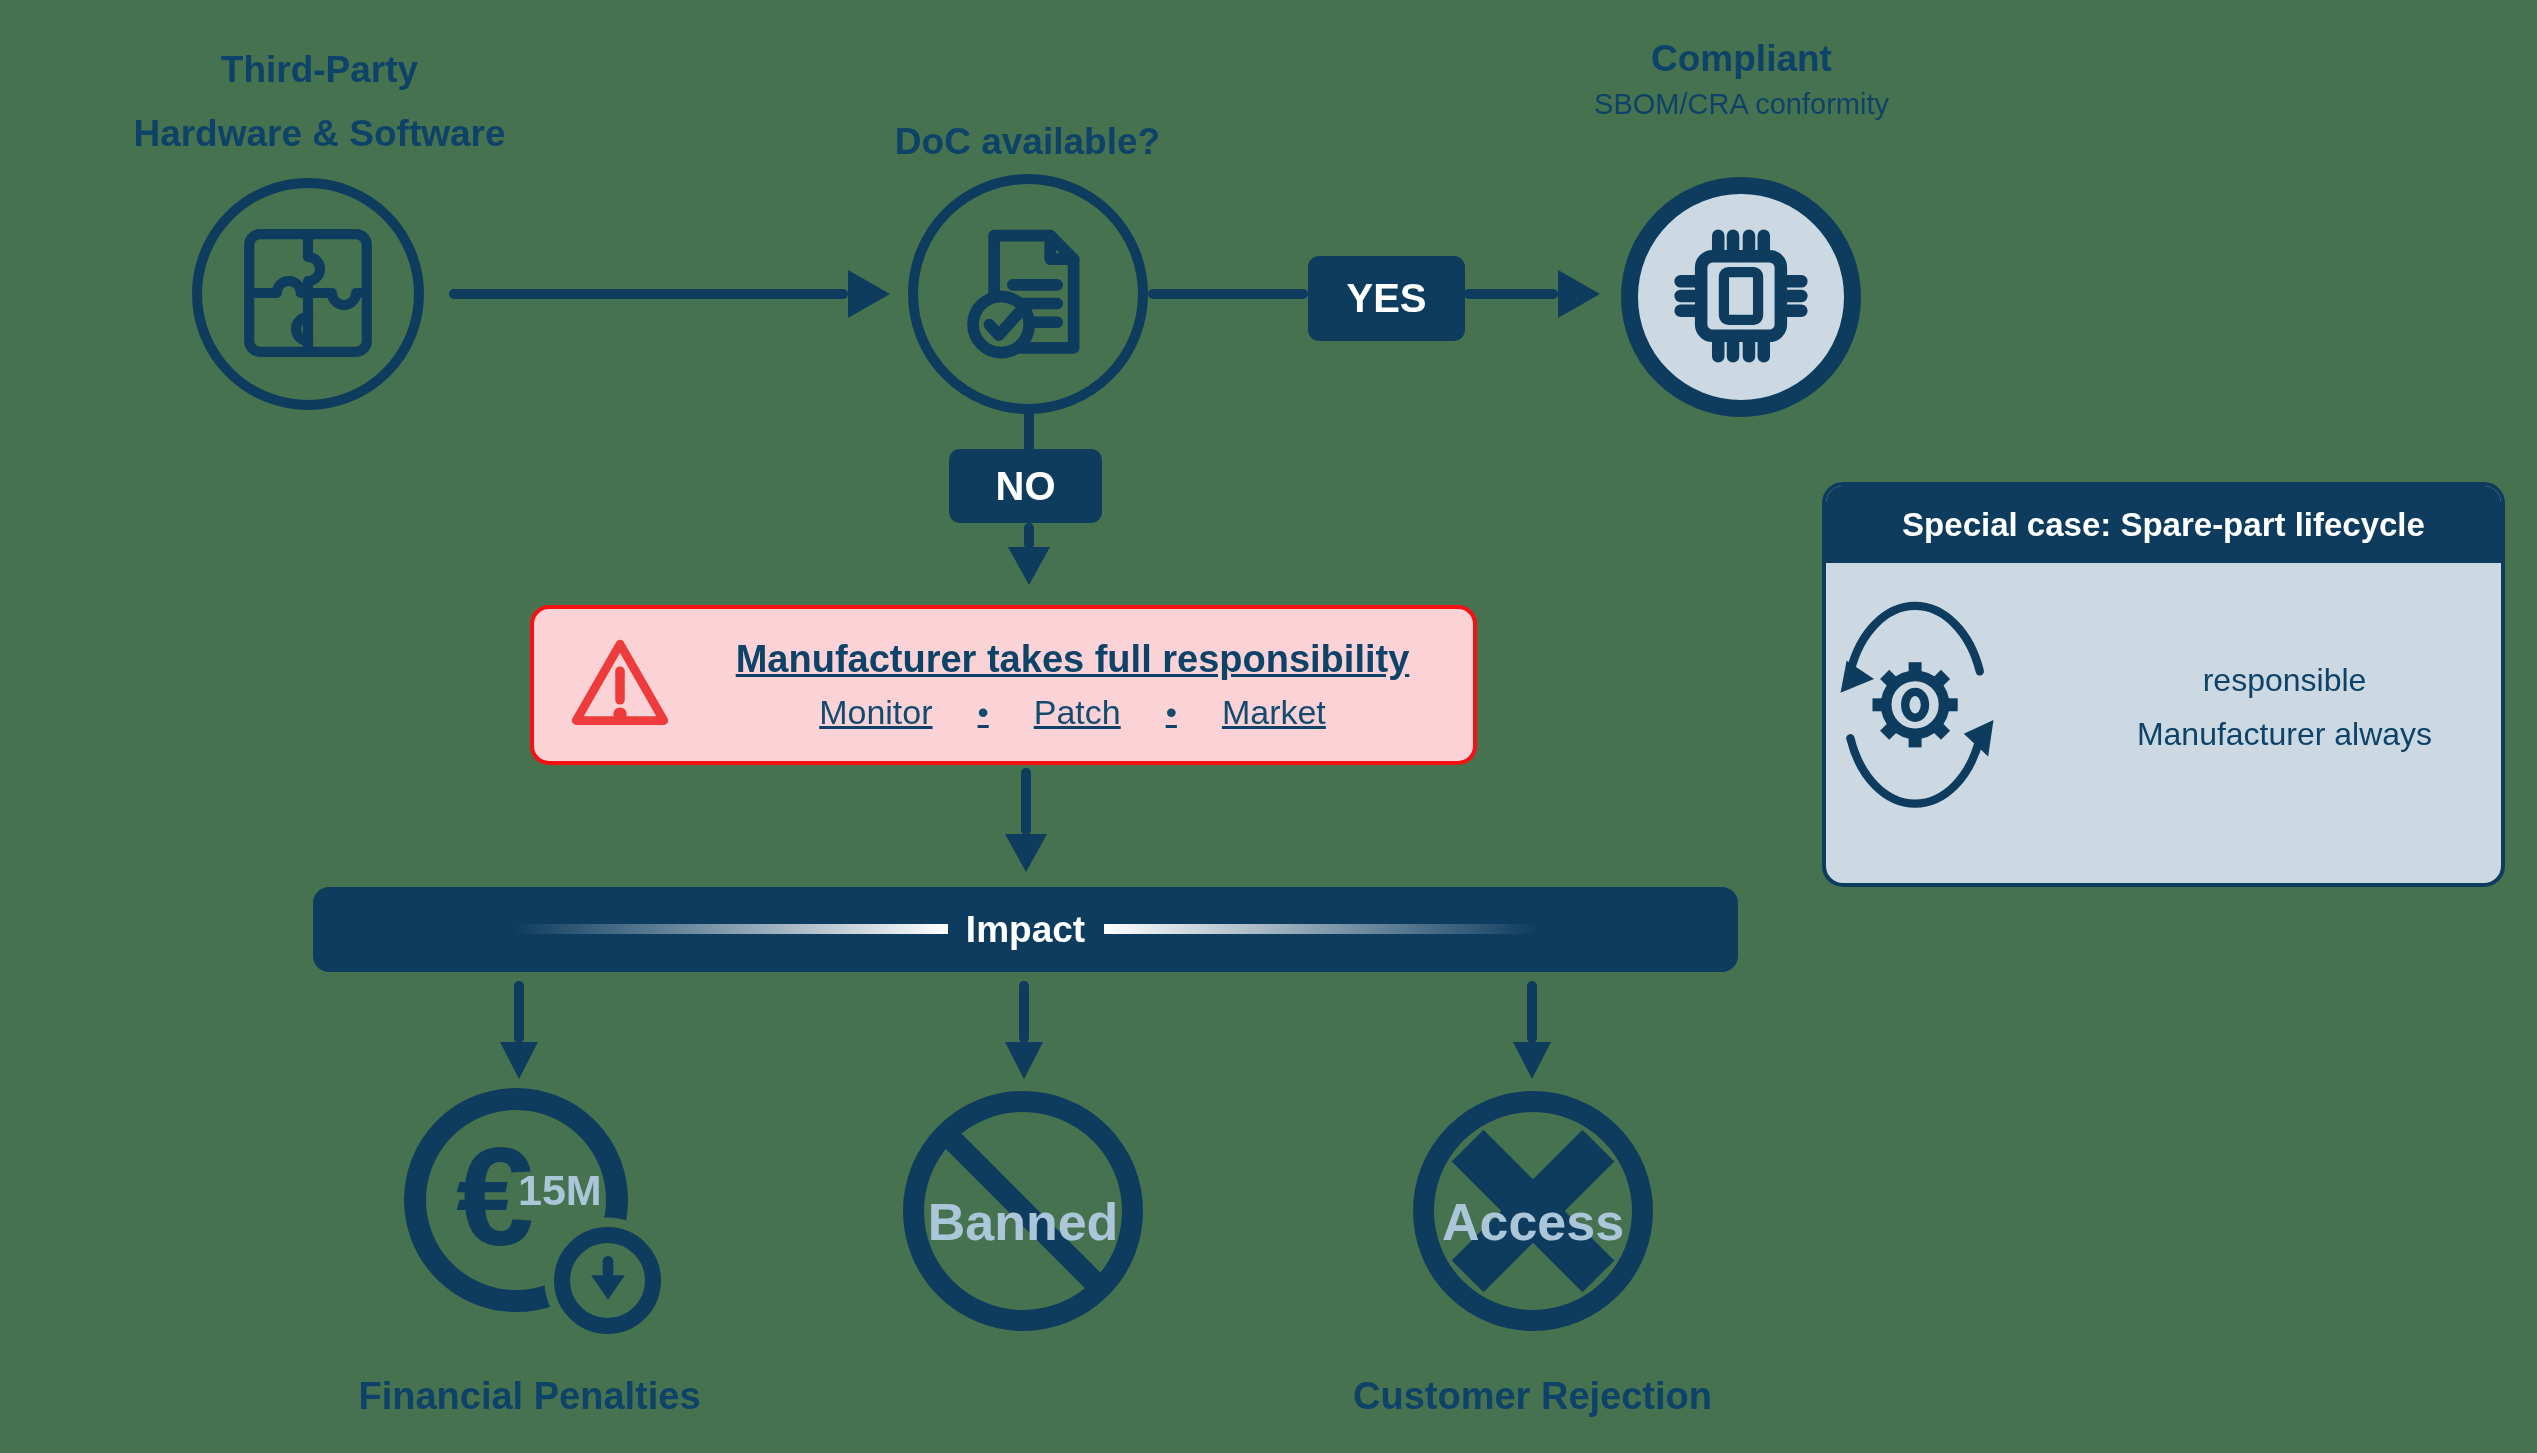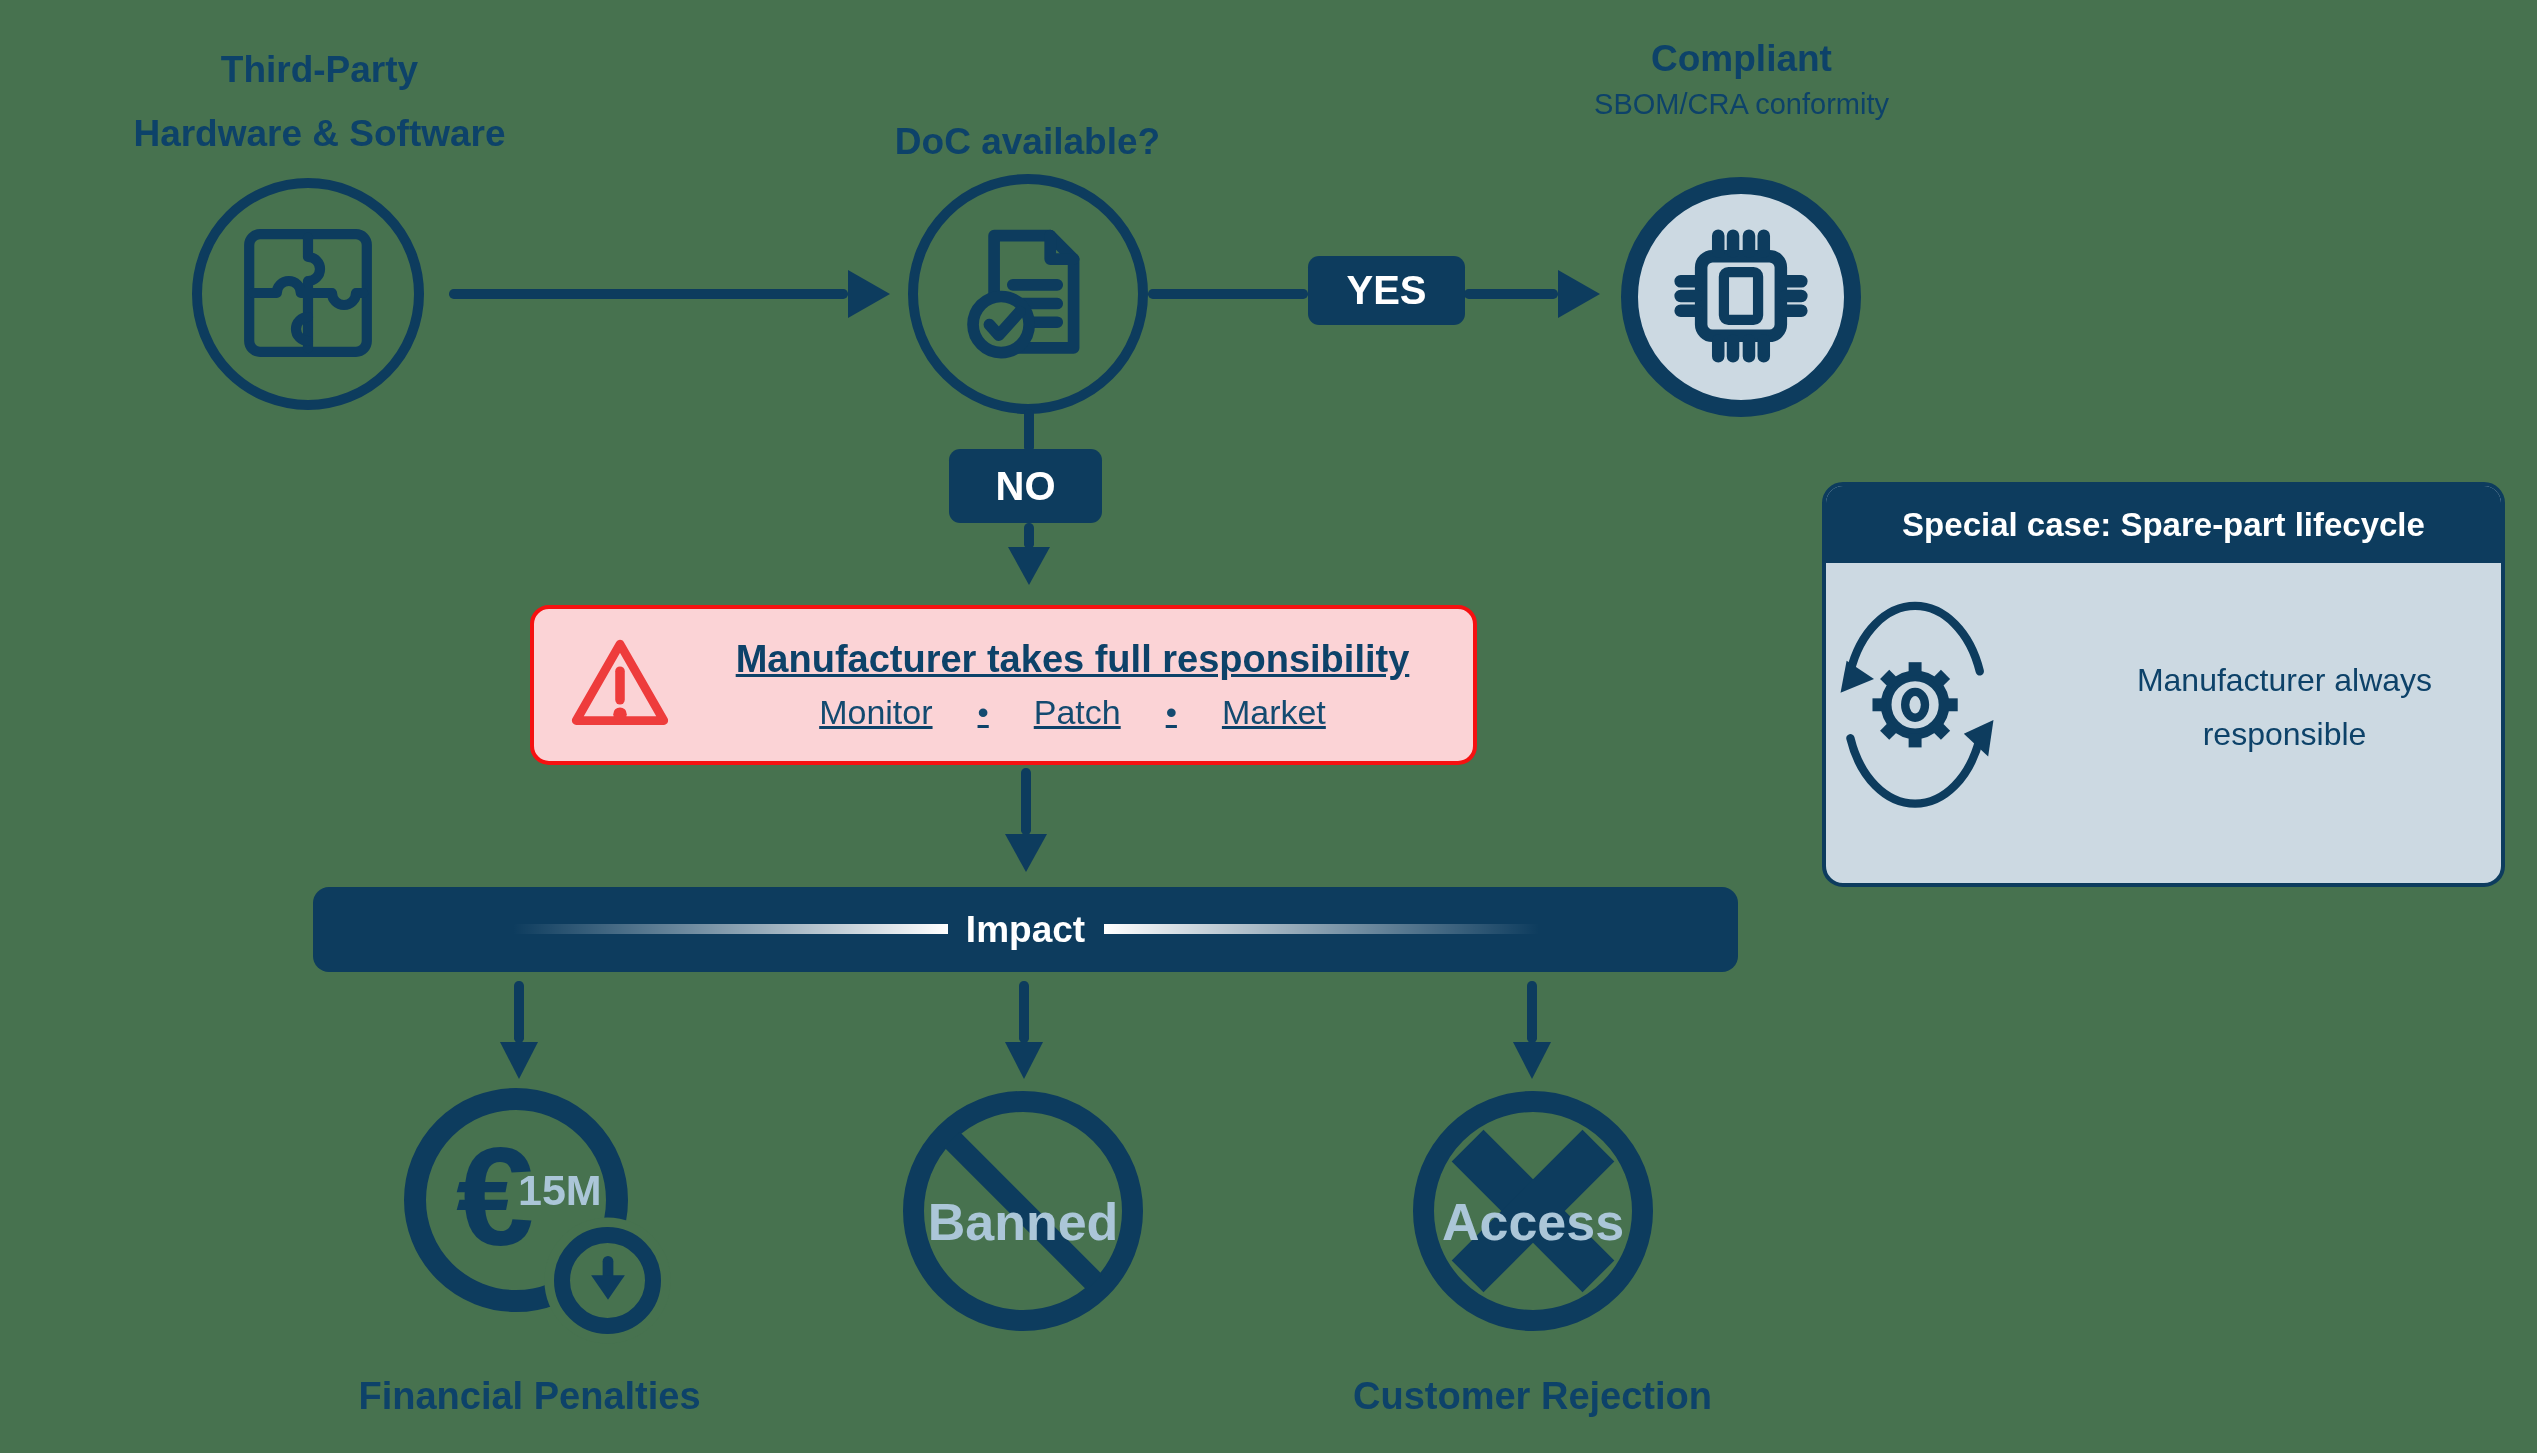--- a/index.html
+++ b/index.html
@@ -100,21 +100,21 @@
         <path d="M36,16 H84 L104,36 V112 H36 Z"></path>
         <path d="M84,16 V36 H104"></path>
         <path d="M52,58 H90 M52,74 H90 M52,90 H90"></path>
         <circle cx="42" cy="92" r="24" fill="#47724F"></circle>
         <path d="M32,92 l8,9 l18,-20"></path>
       </svg>
     </span>
   </div>
 
   <div class="hline" style="left:1148px;top:289px;width:160px;"></div>
-  <div class="badge" style="left:1308px;top:256px;width:157px;height:69px;">YES</div>
+  <div class="badge" style="left:1308px;top:256px;width:157px;height:85px;">YES</div>
   <div class="hline" style="left:1464px;top:289px;width:94px;"></div>
   <div class="head-right" style="left:1558px;top:270px;"></div>
 
   <div class="abs ctr" style="left:1502px;top:38px;width:479px;">
     <div class="bold" style="font-size:37px;">Compliant</div>
     <div style="font-size:29px;margin-top:8px;">SBOM/CRA conformity</div>
   </div>
   <div class="ring ring-filled" style="left:1621px;top:177px;width:240px;height:240px;">
     <span>
       <svg width="148" height="148" viewBox="0 0 130 130" fill="none" stroke="#0D3C5E" stroke-linecap="round">
@@ -211,18 +211,18 @@
             <path d="M100,188 V206"></path>
           <path d="M127,123 L140,110"></path>
             <path d="M60,190 L73,177"></path>
           <path d="M127,177 L140,190"></path>
             <path d="M60,110 L73,123"></path>
         </g>
       </g>
     </svg>
   </div>
   <div class="panel-body-text">
+    <div>responsible</div>
     <div>Manufacturer always</div>
-    <div>responsible</div>
   </div>
 
 </div>
 
 
 </body></html>

